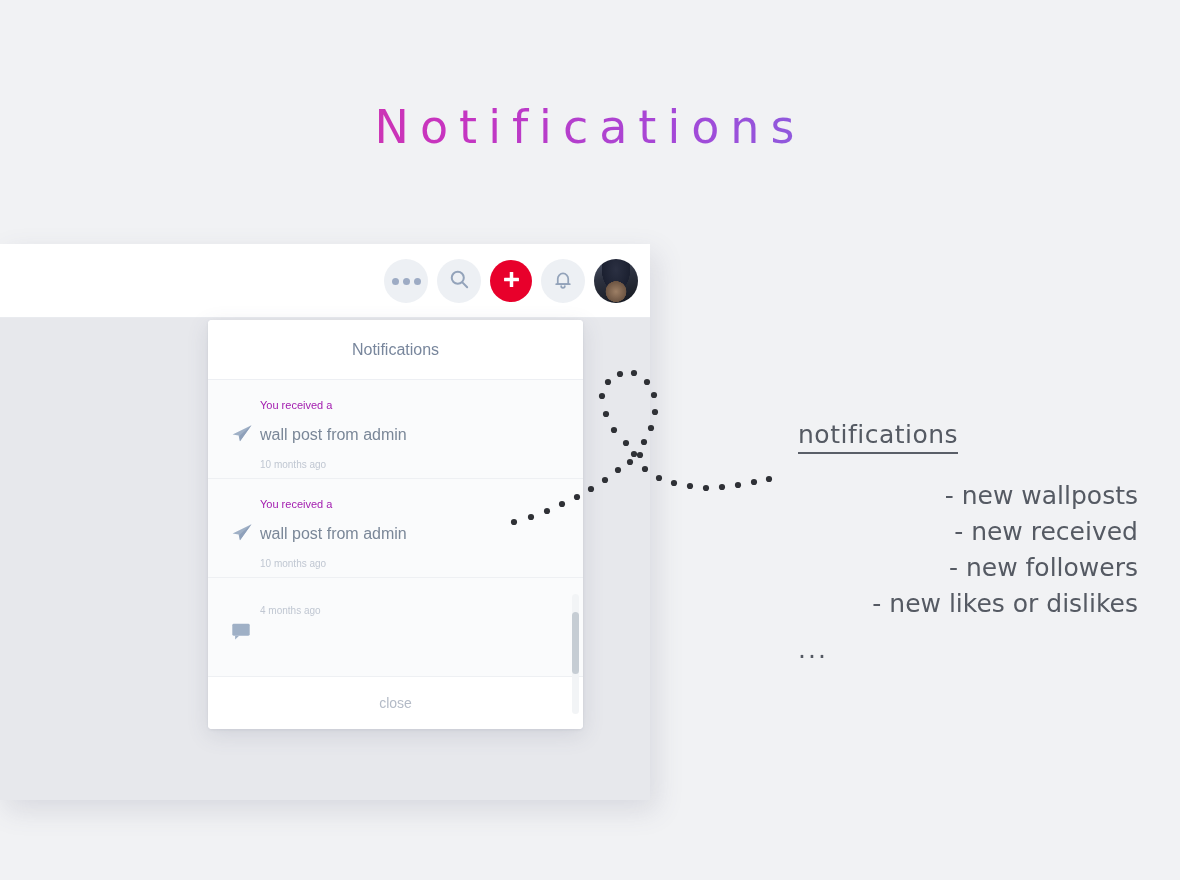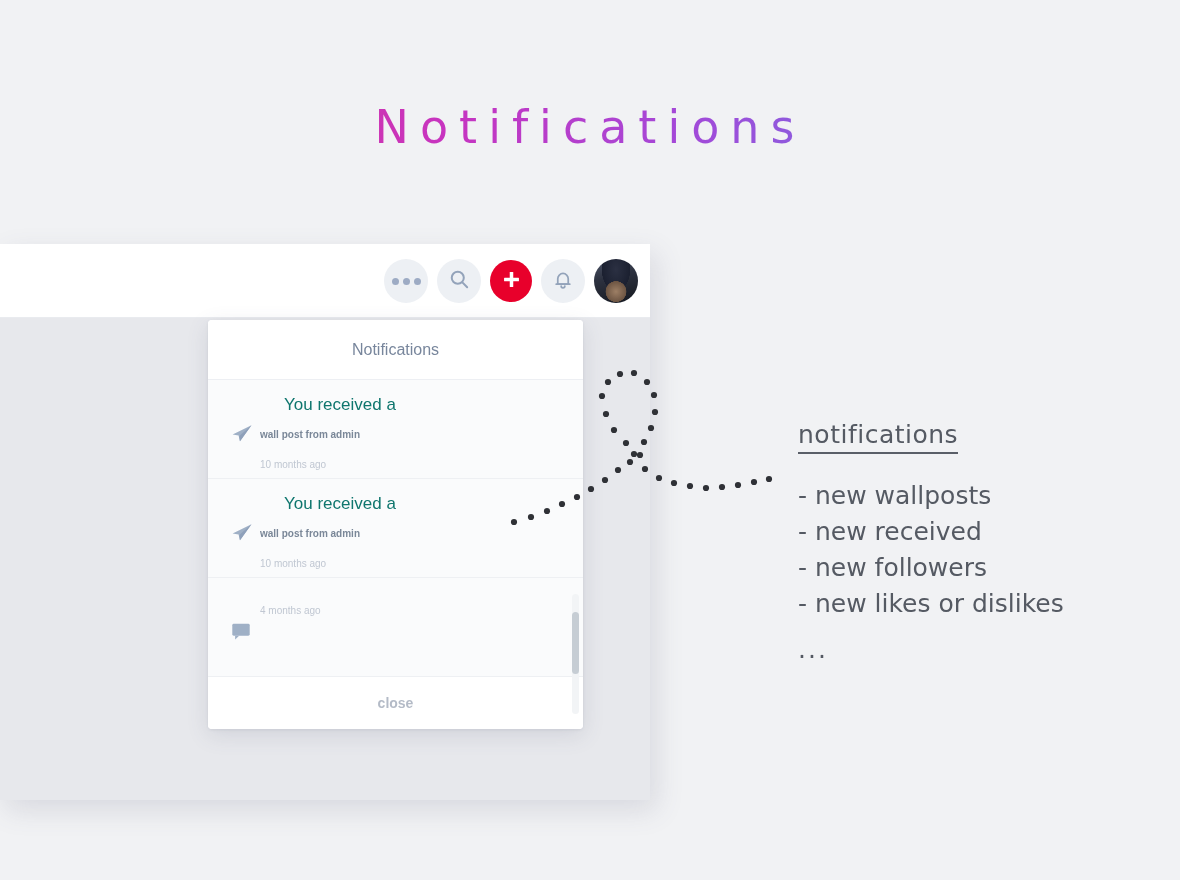--- a/index.html
+++ b/index.html
@@ -135,29 +135,28 @@
   .notif-row {
     height: 99px;
     padding: 14px 0 14px 52px;
     border-bottom: 1px solid #eef0f3;
     position: relative;
     cursor: pointer;
     background: #fafbfc;
   }
 
   .notif-row .pre {
-    color: #0f766e;
-    font-size: 17px;
+    color: #a21caf;
+    font-size: 11px;
     line-height: 22px;
-    margin-left: 24px;
   }
   .notif-row .main {
     color: #7a8798;
-    font-size: 10px;
-    font-weight: bold;
+    font-size: 16px;
+    font-weight: normal;
     line-height: 22px;
     margin-top: 8px;
   }
   .notif-row .time {
     color: #c0c7d2;
     font-size: 10px;
     line-height: 22px;
     margin-top: 8px;
   }
 
@@ -196,21 +195,21 @@
     height: 52px;
     background: #ffffff;
     display: flex;
     align-items: center;
     justify-content: center;
     cursor: pointer;
   }
   .notif-footer span {
     color: #b4bbc7;
     font-size: 14px;
-    font-weight: bold;
+    font-weight: normal;
   }
 
   
   .dot-path {
     position: absolute;
     left: 500px;
     top: 365px;
     width: 300px;
     height: 180px;
     pointer-events: none;
@@ -231,20 +230,21 @@
     border-bottom: 2px solid #5a5f68;
     display: inline-block;
     padding-bottom: 3px;
     margin-bottom: 24px;
   }
   .annotation ul { list-style: none; }
   .annotation li {
     font-size: 25px;
     line-height: 36px;
     white-space: nowrap;
+    text-align: right;
   }
   .annotation .ann-more {
     font-size: 25px;
     line-height: 36px;
     margin-top: 10px;
     letter-spacing: 2px;
   }
 </style>
 </head>
 <body>

